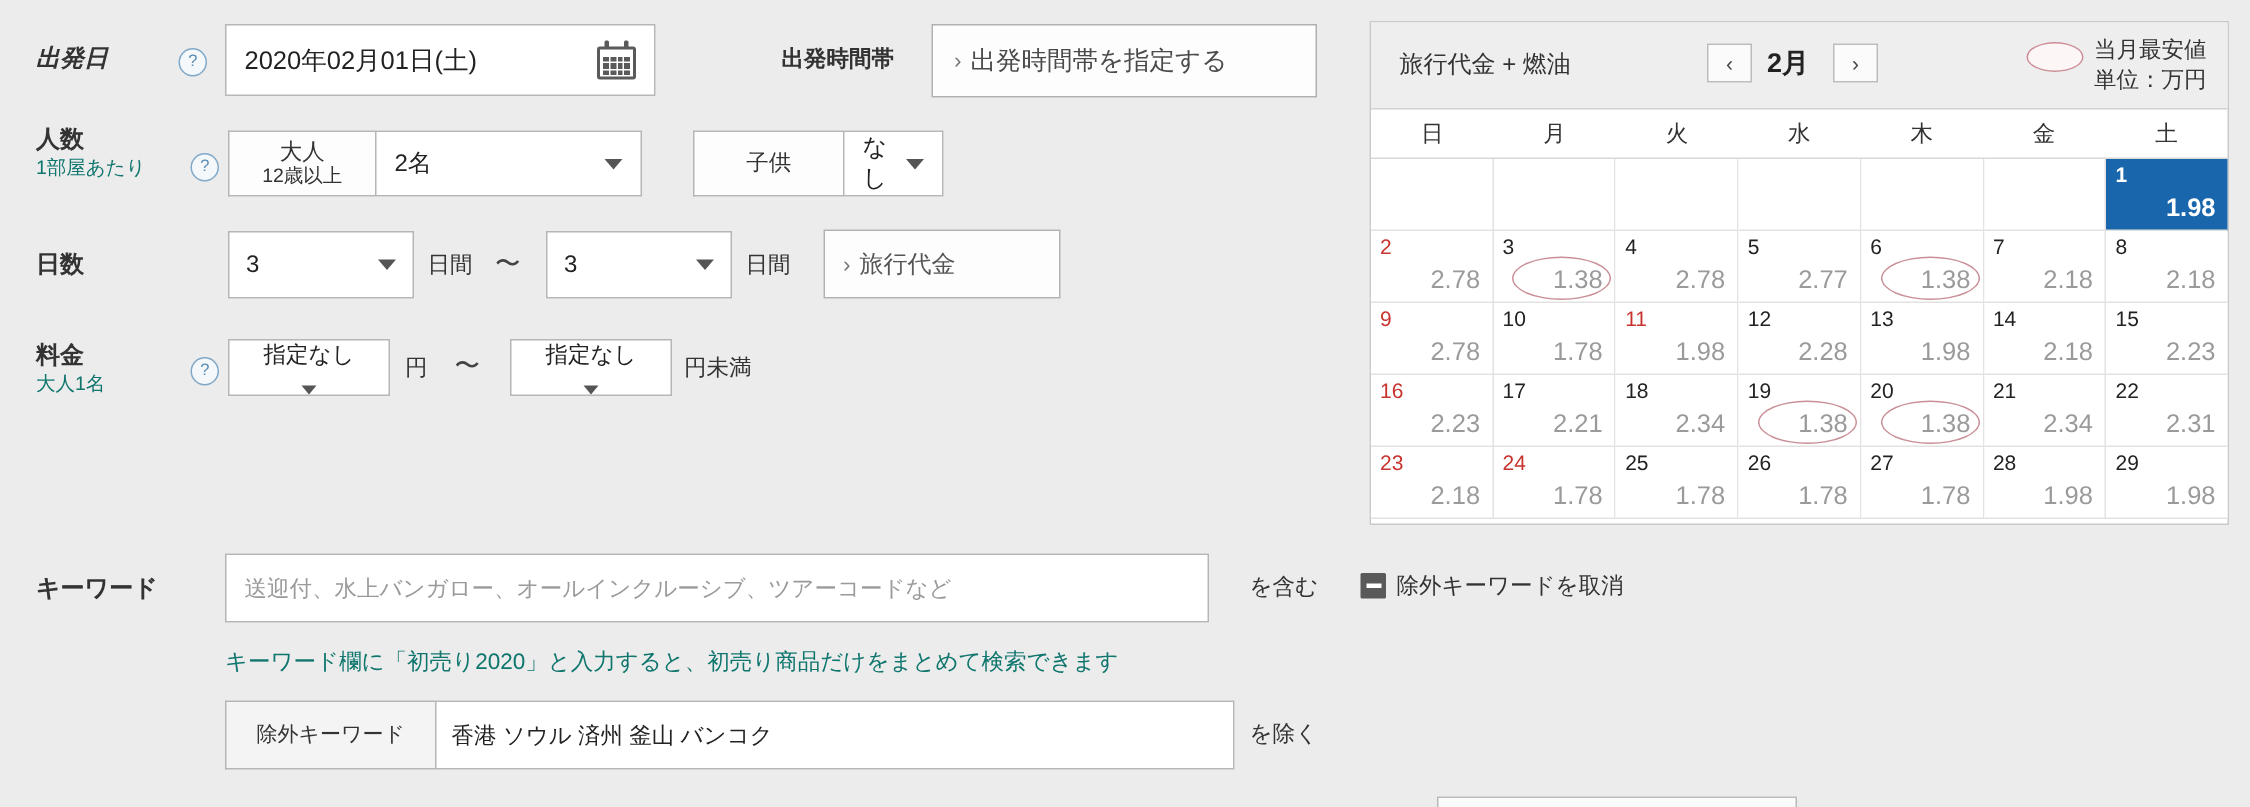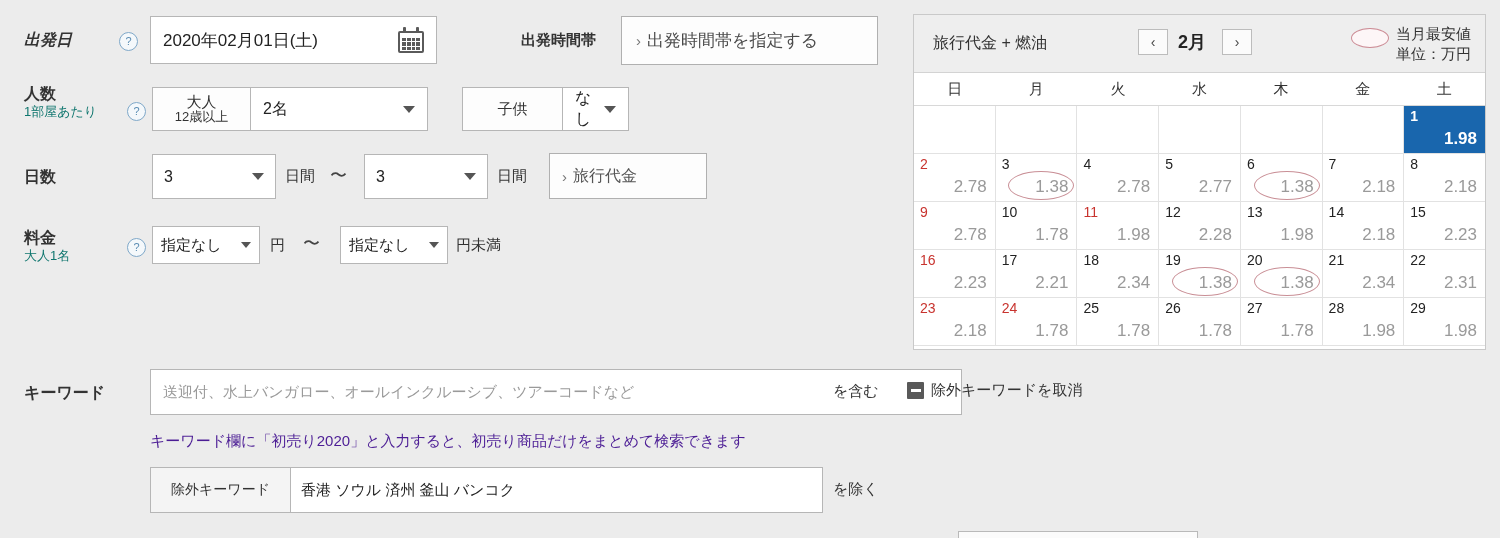--- a/index.html
+++ b/index.html
@@ -151,48 +151,48 @@
   
   .select-box {
     box-sizing: border-box;
     background: #ffffff;
     border: 1px solid #b6b6b6;
     display: flex; align-items: center; justify-content: space-between;
     padding: 0 11px;
     font-size: 16px; color: #222;
     cursor: pointer;
   }
-  .select-box.small { font-size: 15px; padding: 0 8px; }
+  .select-box.small { font-size: 15px; padding: 0 8px; flex-direction: column; }
   .select-box.small .caret {
     border-left-width: 5px; border-right-width: 5px; border-top-width: 6px;
   }
 
   
   #keyword-input {
-    left: 150px; top: 369px; width: 812px; height: 46px;
+    left: 150px; top: 369px; width: 656px; height: 46px;
     padding: 0 12px;
     font-size: 15px;
   }
   #keyword-input .ph { color: #9a9a9a; }
   #keyword-contains { position: absolute; left: 833px; top: 382px; font-size: 15px; color: #333; }
   #exclude-toggle {
     position: absolute; left: 907px; top: 381px;
     display: flex; align-items: center; gap: 7px;
     font-size: 15px; color: #333; cursor: pointer;
   }
   #exclude-toggle .minus-box {
     width: 17px; height: 17px; background: #595959;
     display: flex; align-items: center; justify-content: center;
     border-radius: 1px;
   }
   #exclude-toggle .minus-box i {
     display: block; width: 10px; height: 2.5px; background: #fff;
   }
 
-  #keyword-hint { position: absolute; left: 150px; top: 432px; font-size: 15px; color: #4c1d95; }
+  #keyword-hint { position: absolute; left: 150px; top: 432px; font-size: 15px; color: #0f766e; }
 
   #exclude-row { position: absolute; left: 150px; top: 467px; display: flex; align-items: stretch; }
   #exclude-row .tag {
     box-sizing: border-box;
     width: 140px; height: 46px;
     background: #f4f4f4;
     border: 1px solid #b6b6b6; border-right: none;
     display: flex; align-items: center; justify-content: center;
     font-size: 14px; color: #333;
   }

